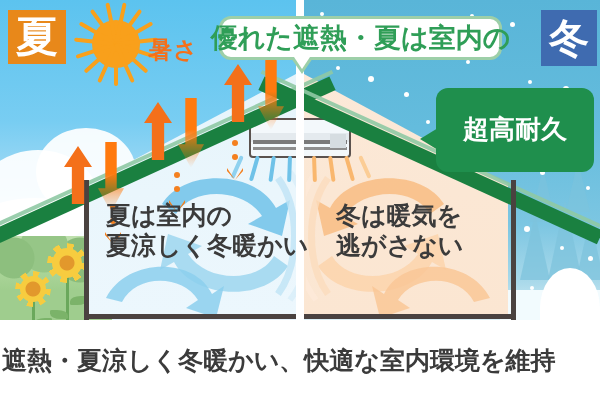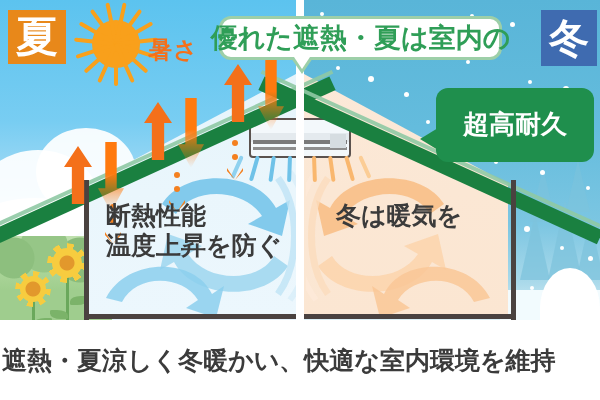--- a/index.html
+++ b/index.html
@@ -115,21 +115,21 @@
 
   .bubble{position:absolute;left:219px;top:16px;width:283px;height:44px;background:#fff;
     border:3px solid #9dcfa8;border-radius:12px;box-sizing:border-box;
     display:flex;align-items:center;justify-content:center;}
   .bubble span{color:#2f9e57;font-size:27px;font-weight:bold;letter-spacing:0px;white-space:nowrap;}
   .bubble-tail{position:absolute;left:291px;top:58px;width:0;height:0;
     border-left:11px solid transparent;border-right:11px solid transparent;border-top:16px solid #9dcfa8;}
   .bubble-tail-in{position:absolute;left:294px;top:57px;width:0;height:0;
     border-left:8px solid transparent;border-right:8px solid transparent;border-top:12px solid #fff;}
 
-  .greenbox{position:absolute;left:436px;top:88px;width:158px;height:74px;background:#1f8f4d;
+  .greenbox{position:absolute;left:436px;top:88px;width:158px;height:84px;background:#1f8f4d;
     border-radius:12px;display:flex;flex-direction:column;align-items:center;justify-content:center;}
   .greenbox div{color:#fff;font-size:26px;font-weight:bold;line-height:1.12;white-space:nowrap;}
   .greenbox-tail{position:absolute;left:420px;top:128px;width:0;height:0;
     border-top:11px solid transparent;border-bottom:11px solid transparent;border-right:18px solid #1f8f4d;}
 
   .inner-cap{position:absolute;color:#3b3b3b;font-size:25px;font-weight:bold;line-height:1.2;
     white-space:nowrap;}
   .cap-l{left:106px;top:200px;}
   .cap-r{left:336px;top:200px;}
 
@@ -314,25 +314,26 @@
     </div>
     <div class="bubble-tail"></div>
     <div class="bubble-tail-in"></div>
 
     <div class="greenbox-tail"></div>
     <div class="greenbox">
       <div>超高耐久</div>
     </div>
 
     <div class="inner-cap cap-l">
-      <div>断熱性能</div>
-      <div>温度上昇を防ぐ</div>
+      <div>夏は室内の</div>
+      <div>夏涼しく冬暖かい</div>
     </div>
     <div class="inner-cap cap-r">
       <div>冬は暖気を</div>
+      <div>逃がさない</div>
     </div>
 
   </div>
 
   <div id="bottom">
     <div class="line">遮熱・夏涼しく冬暖かい、快適な室内環境を維持</div>
   </div>
 
 </div>
 

